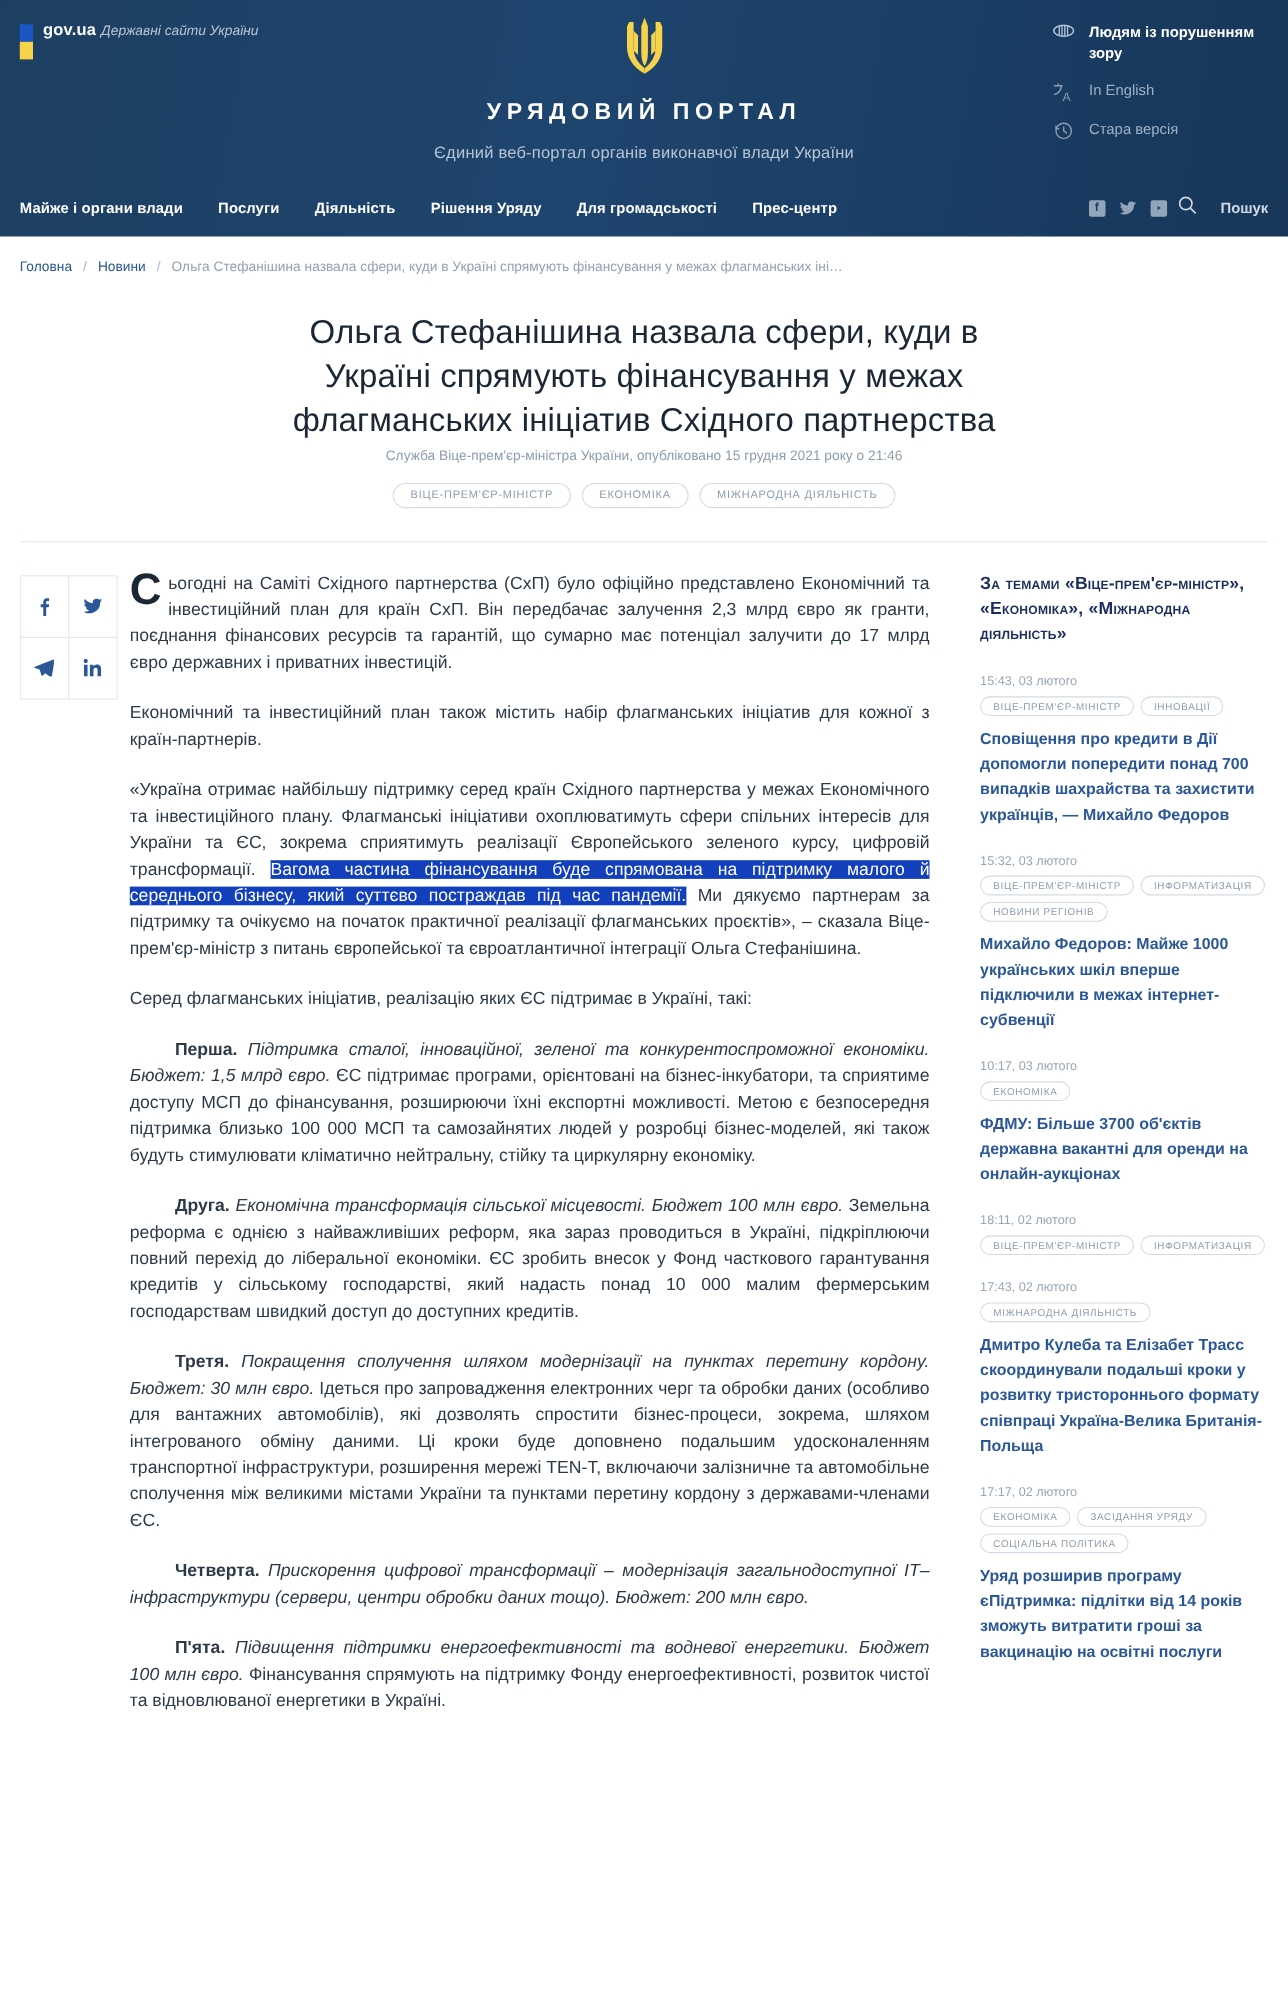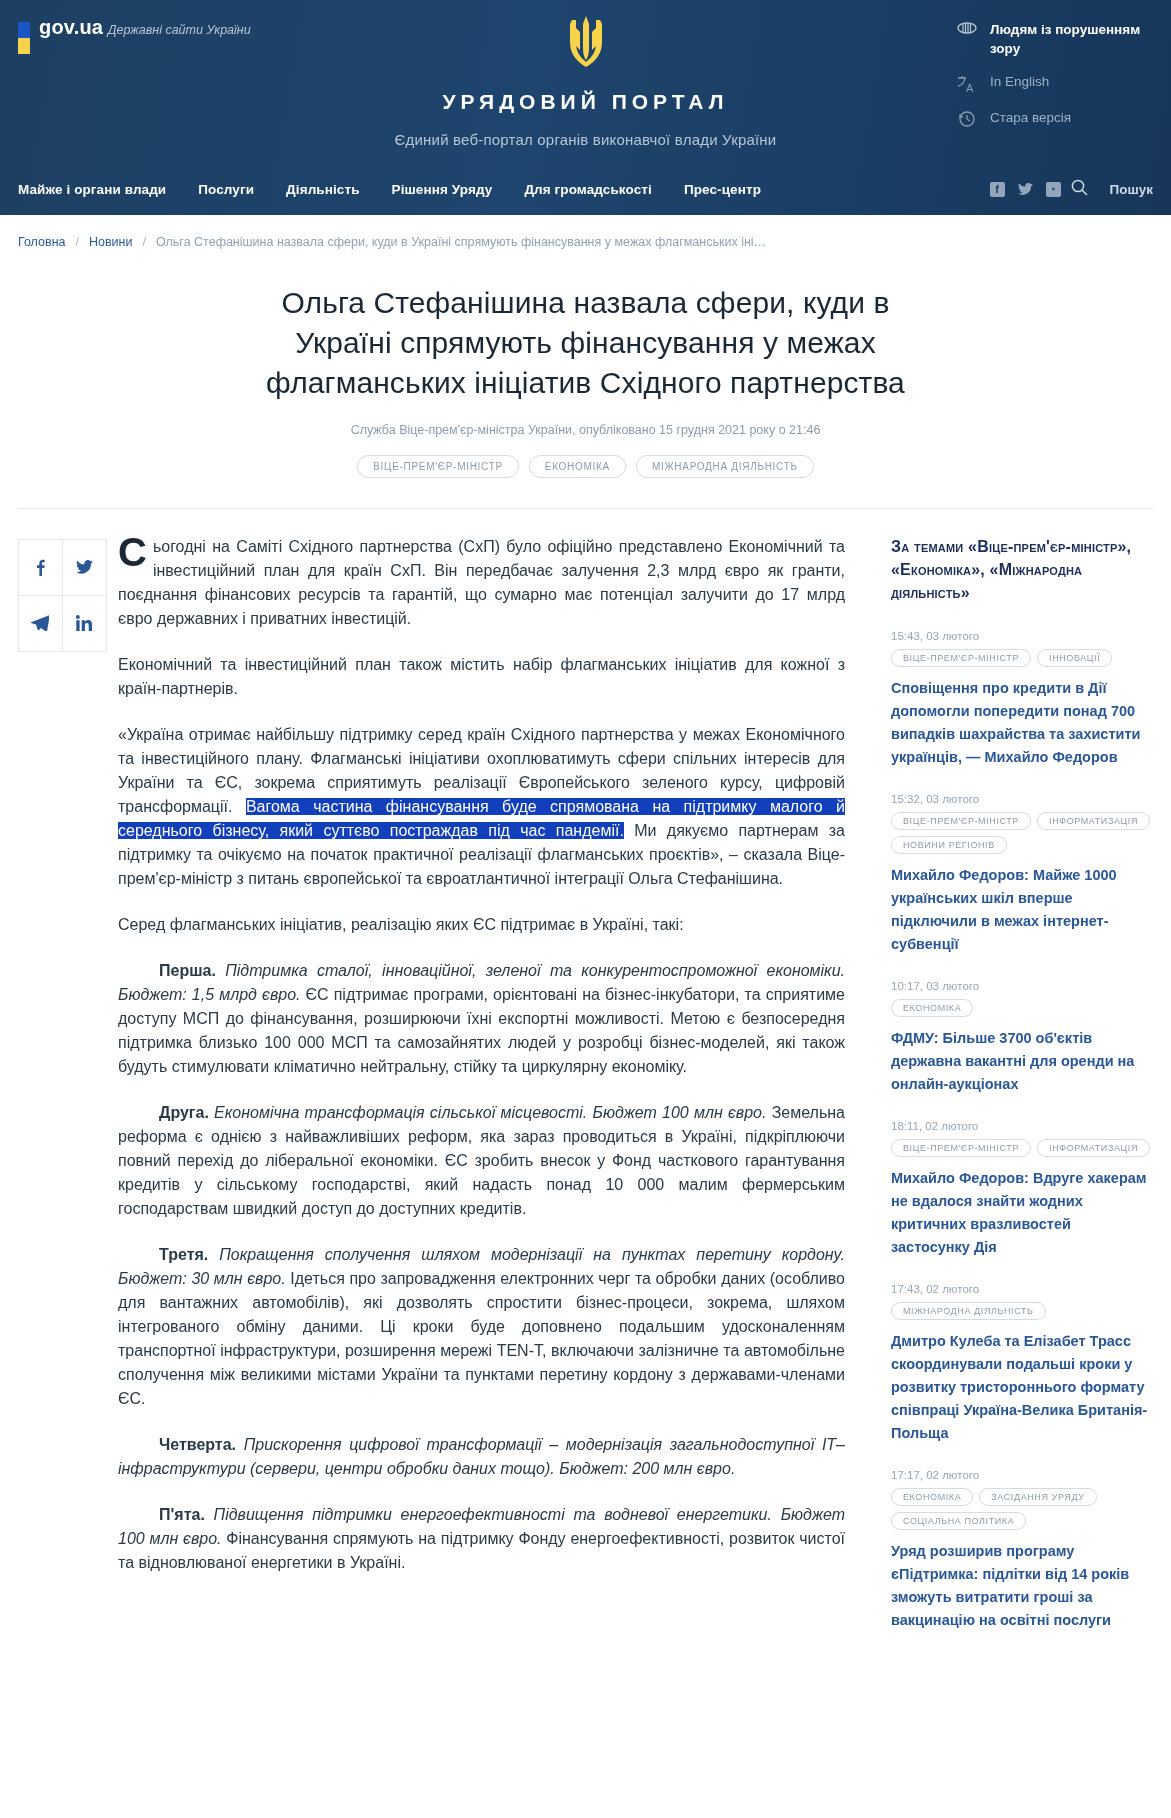--- a/index.html
+++ b/index.html
@@ -16,21 +16,21 @@
     position:relative;
     background:linear-gradient(100deg,#1d3f62 0%,#1e456e 45%,#17365a 100%);
     height:215px;
     color:#fff;
   }
   .brand { position:absolute; left:18px; top:18px; display:flex; gap:9px; }
   .flag { width:12px; display:flex; flex-direction:column; margin-top:4px; }
   .flag i { display:block; height:16px; }
   .flag i.b { background:#1a56c4; }
   .flag i.y { background:#f6d34b; }
-  .brand-txt .bn { font-size:20px; font-weight:bold; letter-spacing:.2px; color:#fff; line-height:19px; }
+  .brand-txt .bn { font-size:15px; font-weight:bold; letter-spacing:.2px; color:#fff; line-height:19px; }
   .brand-txt .bs { font-size:12.5px; color:#b9c6d6; margin-top:2px; line-height:15px;font-style:italic; }
 
   .emblem { position:absolute; left:50%; top:14px; transform:translateX(-50%); }
 
   .portal-title {
     position:absolute; top:90px; left:0; right:0; text-align:center;
     font-size:21px; letter-spacing:5px; font-weight:bold; color:#ffffff;
   }
   .portal-sub {
     position:absolute; top:131px; left:0; right:0; text-align:center;
@@ -65,21 +65,21 @@
   .crumbs a { color:#2b5797; text-decoration:none; }
   .crumbs .sep { color:#a9b6c6; margin:0 10px; }
   .crumbs .cur { color:#93a2b4; overflow:hidden; white-space:nowrap; }
 
   
   .arthead { padding:34px 0 0 0; text-align:center; }
   .arthead h1 {
     font-size:30px; font-weight:normal; line-height:40px;
     color:#1b2735; max-width:700px; margin:0 auto; letter-spacing:.1px;
   }
-  .meta { margin-top:20px; font-size:12.5px; color:#8d9cad; }
+  .meta { margin-top:4px; font-size:12.5px; color:#8d9cad; }
   .tags { margin-top:18px; display:flex; justify-content:center; gap:10px; flex-wrap:wrap; }
   .tag {
     border:1px solid #d2dbe6; border-radius:14px; padding:5px 15px;
     font-size:10px; letter-spacing:.7px; color:#8d9cad; cursor:pointer;
     white-space:nowrap;
   }
   .hr { height:1px; background:#e2e8ef; margin:30px 18px 0 18px; }
 
   
   .wrap { display:flex; padding:26px 18px 0 18px; gap:0; }
@@ -317,21 +317,20 @@
       </div>
       <a class="ntitle" href="#">ФДМУ: Більше 3700 об'єктів державна вакантні для оренди на онлайн-аукціонах</a>
     </div>
 
     <div class="newsitem">
       <div class="time">18:11, 02 лютого</div>
       <div class="ntags">
         <span class="ntag">ВІЦЕ-ПРЕМ'ЄР-МІНІСТР</span>
         <span class="ntag">ІНФОРМАТИЗАЦІЯ</span>
       </div>
-      <a class="ntitle" href="#">Михайло Федоров: Вдруге хакерам не вдалося знайти жодних критичних вразливостей застосунку Дія</a>
     </div>
 
     <div class="newsitem">
       <div class="time">17:43, 02 лютого</div>
       <div class="ntags">
         <span class="ntag">МІЖНАРОДНА ДІЯЛЬНІСТЬ</span>
       </div>
       <a class="ntitle" href="#">Дмитро Кулеба та Елізабет Трасс скоординували подальші кроки у розвитку тристороннього формату співпраці Україна-Велика Британія-Польща</a>
     </div>
 

